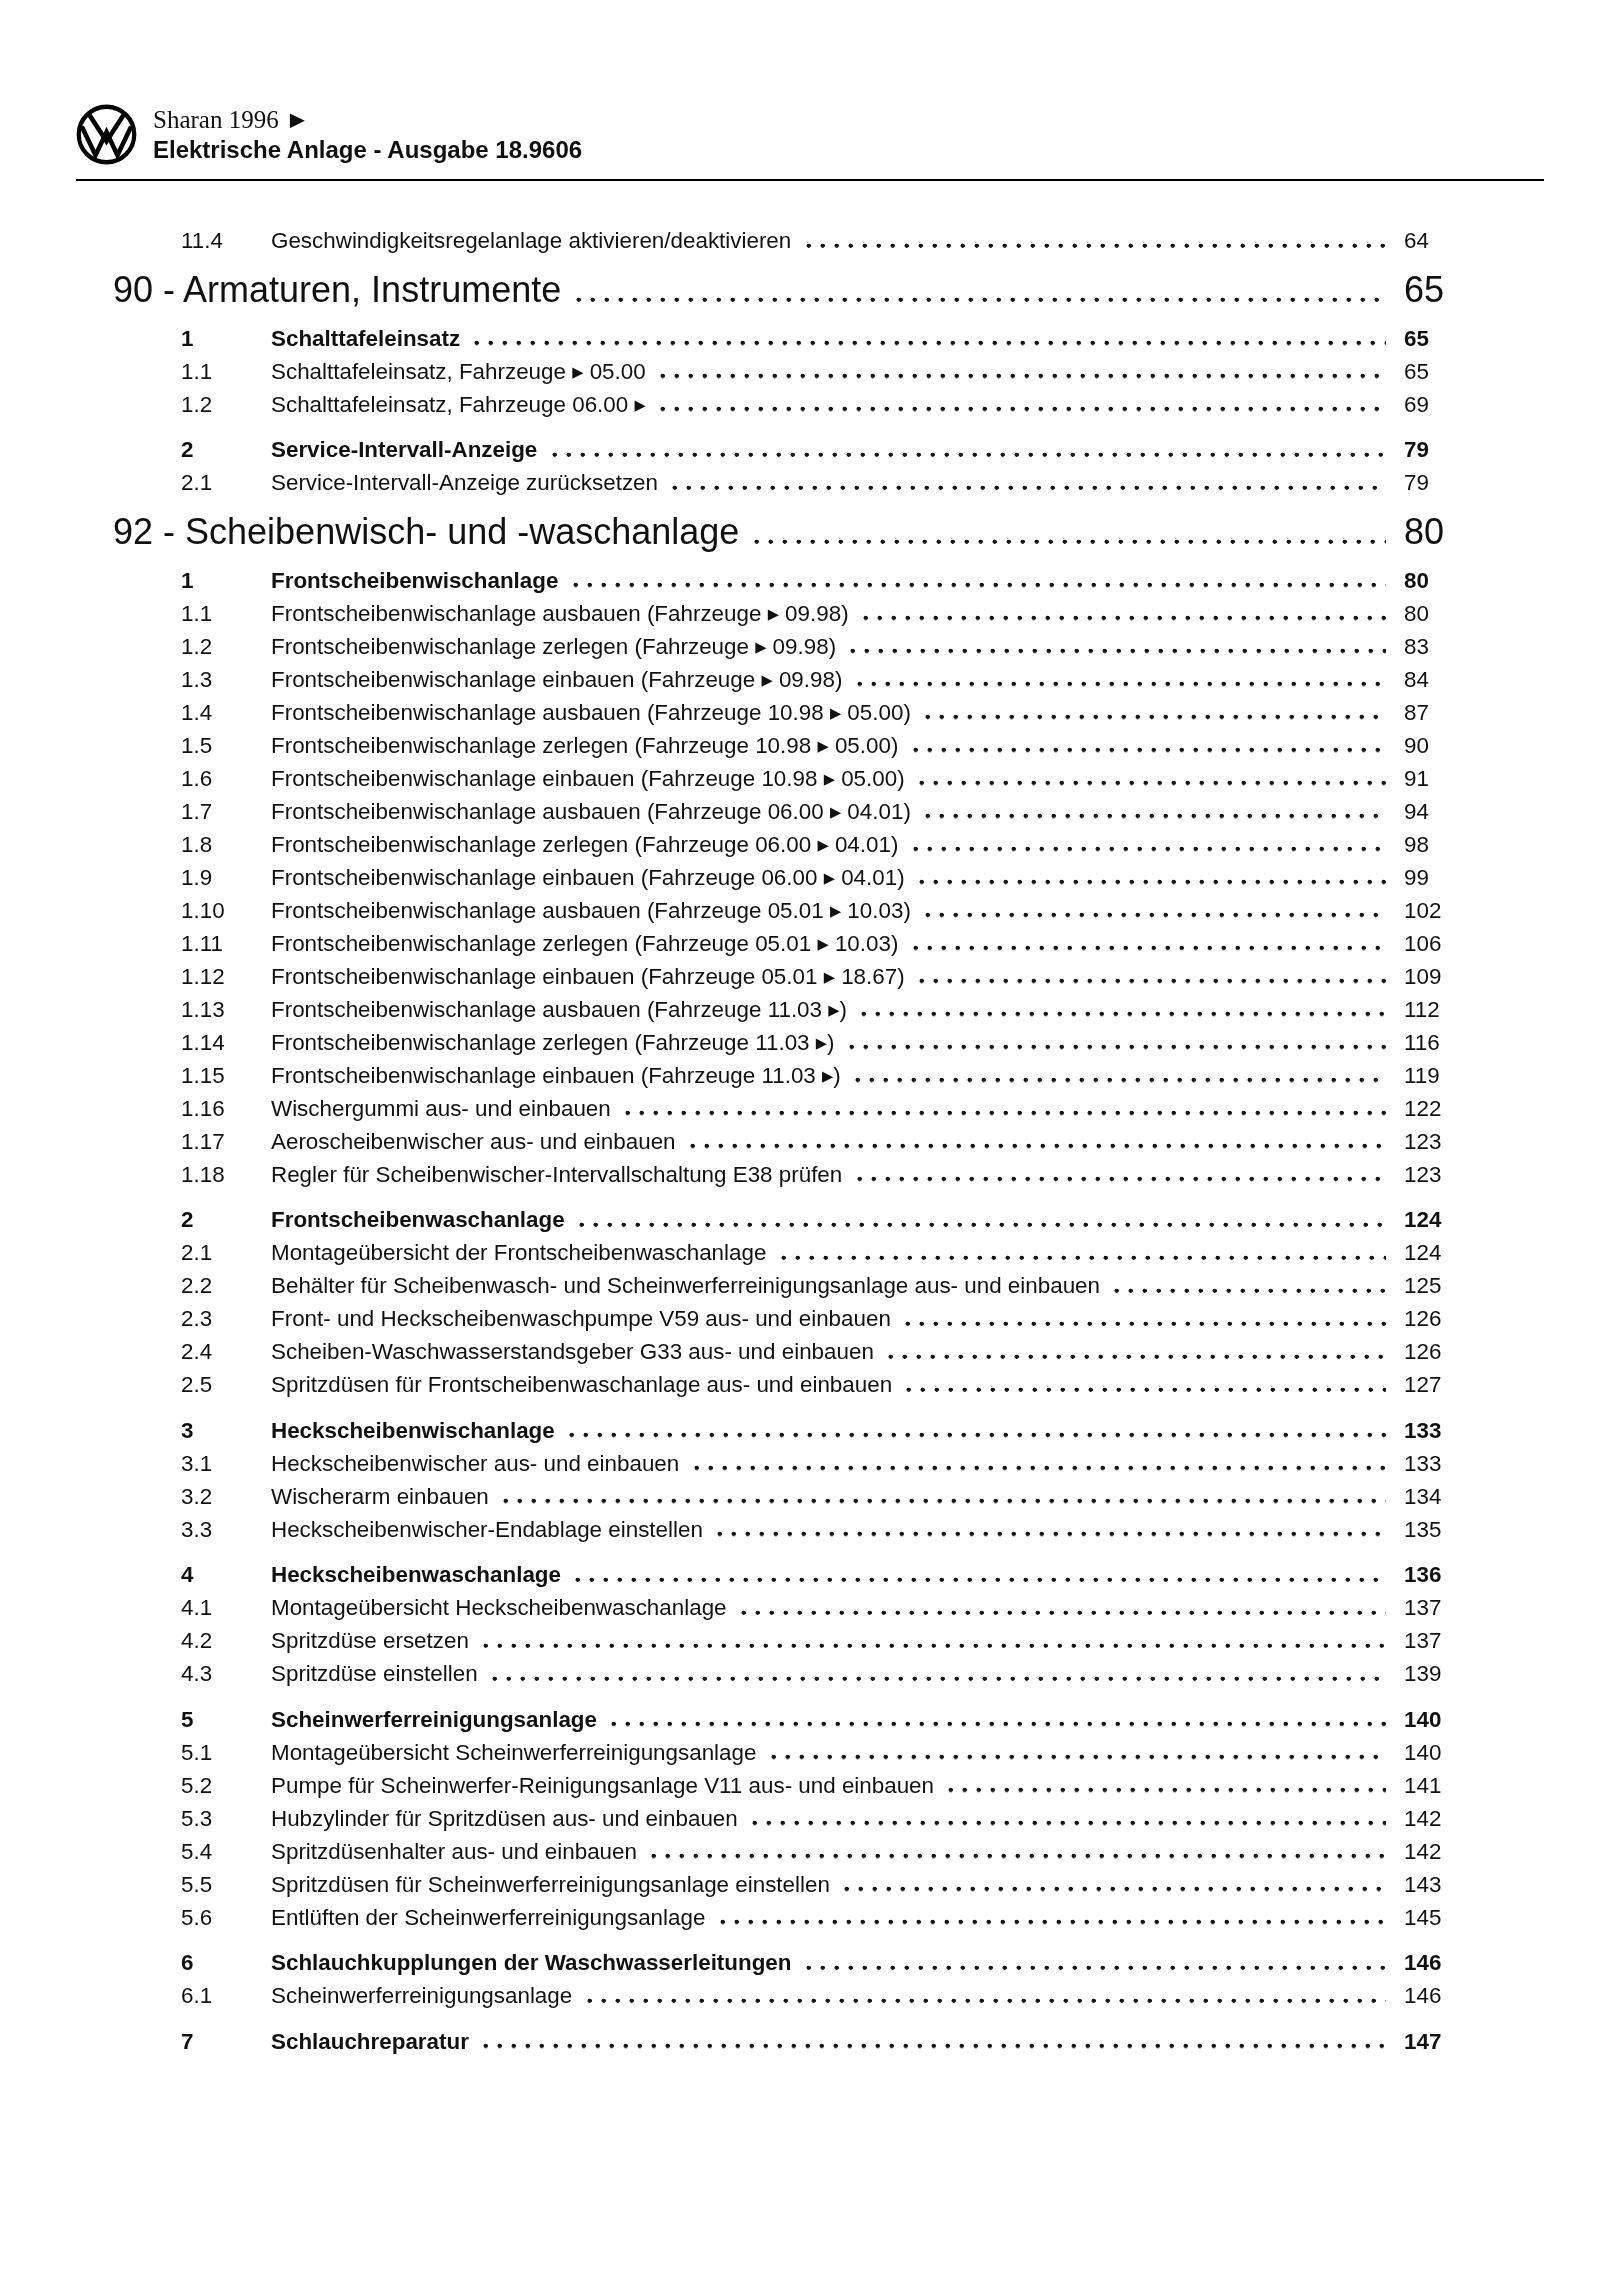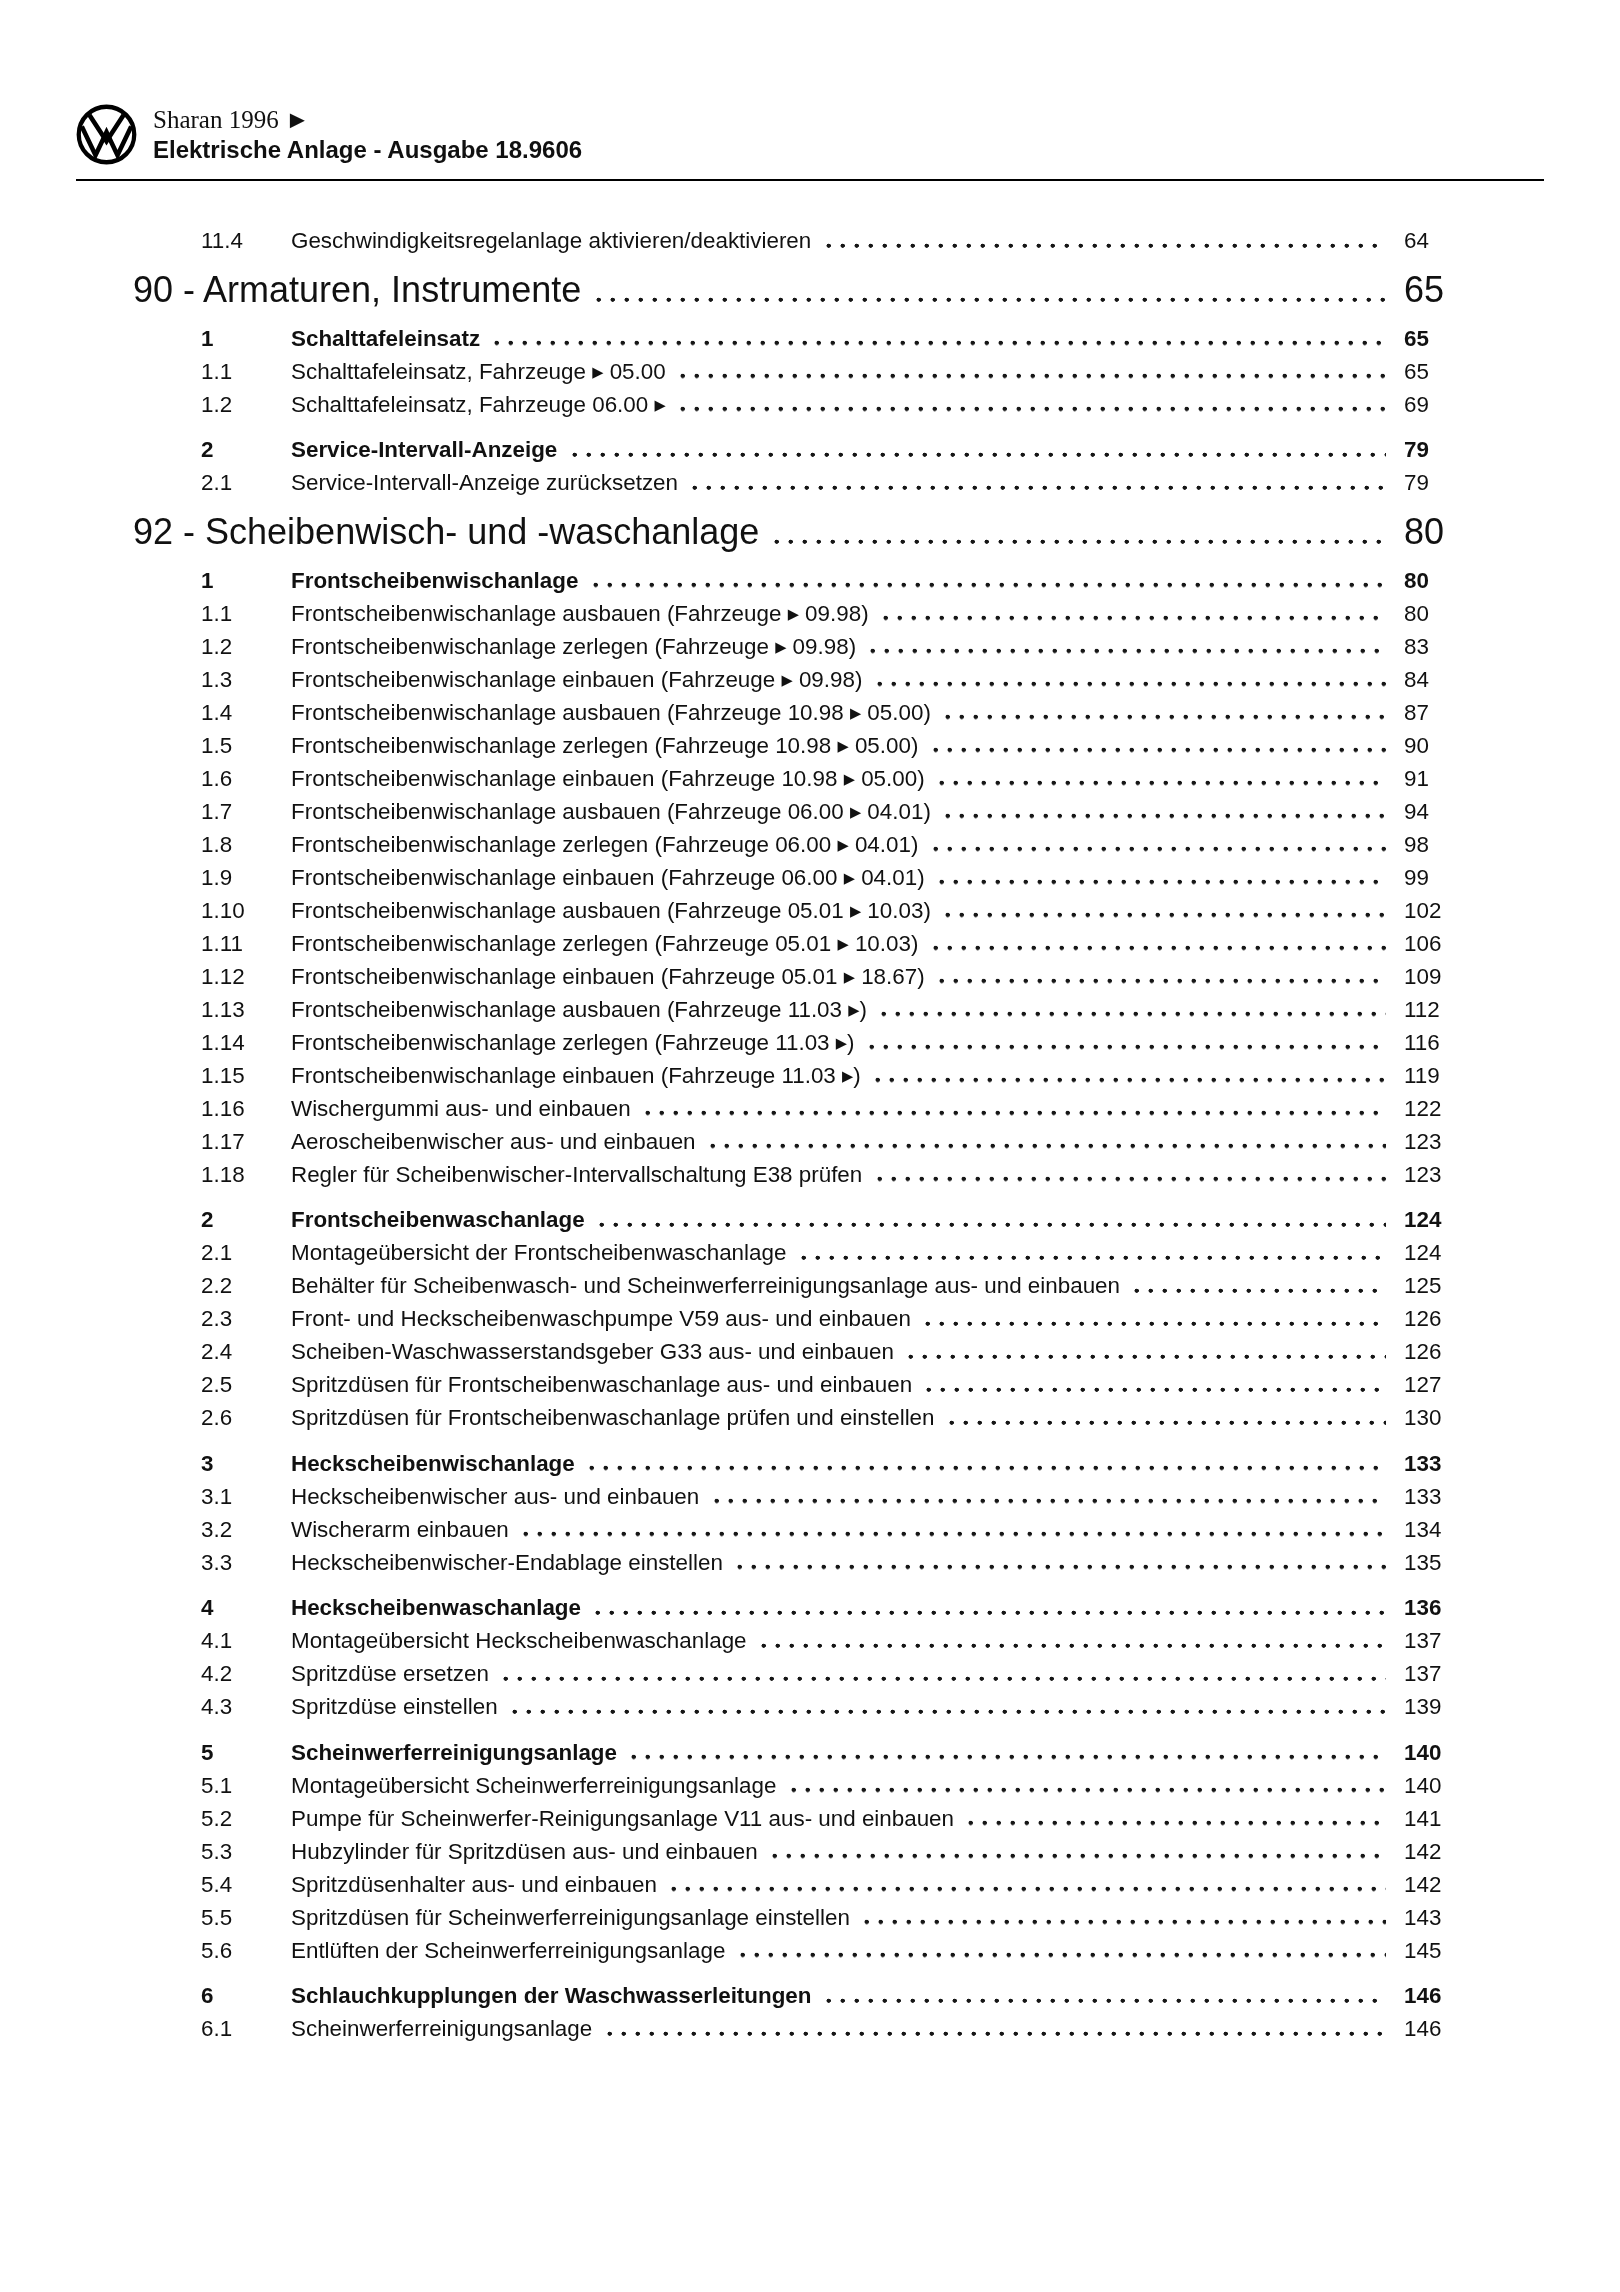--- a/index.html
+++ b/index.html
@@ -39,21 +39,21 @@
   }
   .subtitle {
     font-weight: bold;
     font-size: 24px;
     line-height: 30px;
     color: #101010;
   }
   
   .toc {
     position: absolute;
-    left: 92px;
+    left: 72px;
     right: 76px;
     top: 224px;
   }
   .row {
     display: flex;
     align-items: baseline;
     padding-left: 109px;
     padding-right: 90px;
     font-size: 22.4px;
     line-height: 33px;
@@ -306,26 +306,20 @@
         <span class="title">Scheiben-Waschwasserstandsgeber G33 aus- und einbauen</span>
         <span class="leader"></span>
         <span class="pagenum">126</span>
       </div>
       <div class="row sub">
         <span class="num">2.5</span>
         <span class="title">Spritzdüsen für Frontscheibenwaschanlage aus- und einbauen</span>
         <span class="leader"></span>
         <span class="pagenum">127</span>
       </div>
-      <div class="row sub">
-        <span class="num">2.6</span>
-        <span class="title">Spritzdüsen für Frontscheibenwaschanlage prüfen und einstellen</span>
-        <span class="leader"></span>
-        <span class="pagenum">130</span>
-      </div>
       <div class="row section">
         <span class="num">3</span>
         <span class="title">Heckscheibenwischanlage</span>
         <span class="leader"></span>
         <span class="pagenum">133</span>
       </div>
       <div class="row sub">
         <span class="num">3.1</span>
         <span class="title">Heckscheibenwischer aus- und einbauen</span>
         <span class="leader"></span>

